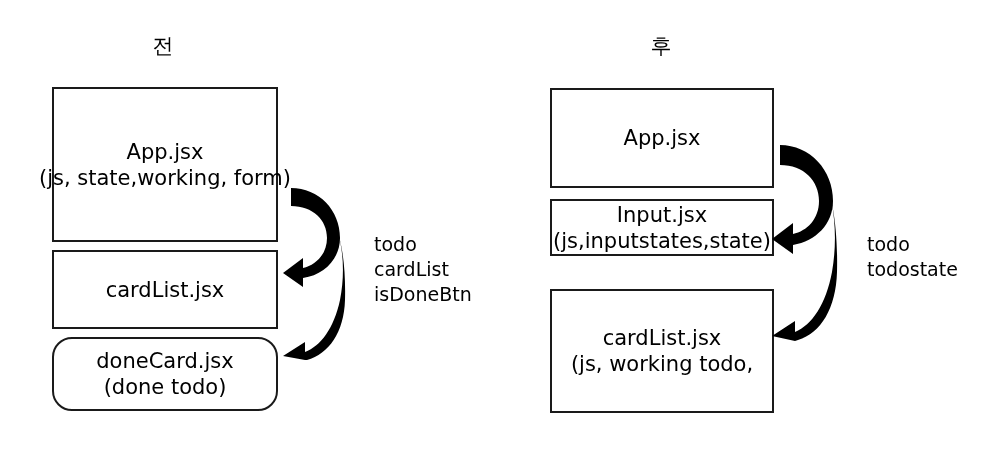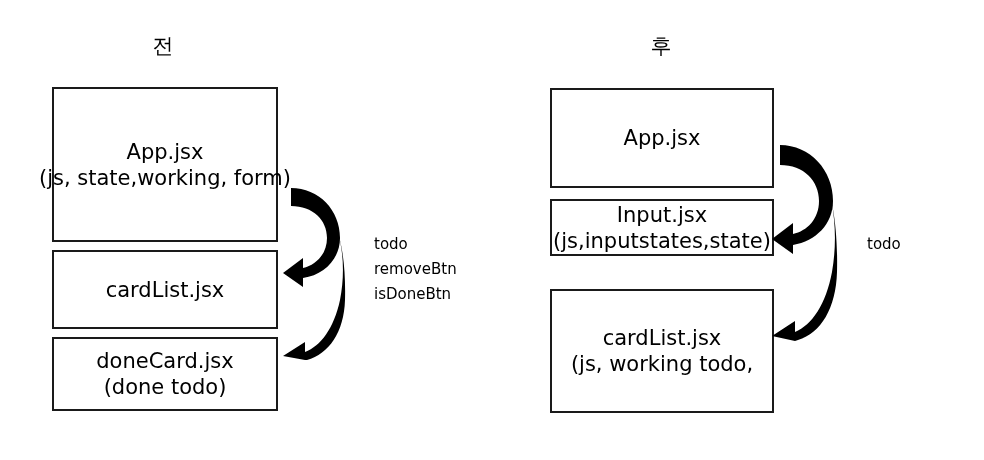--- a/index.html
+++ b/index.html
@@ -49,21 +49,21 @@
   .node-line {
     font-size: 21px;
     line-height: 26px;
     white-space: nowrap;
     color: #000;
   }
 
   
   #box-app-before      { left: 52px;  top: 87px;  width: 226px; height: 155px; }
   #box-cardlist-before { left: 52px;  top: 250px; width: 226px; height: 79px; }
-  #box-donecard-before { left: 52px;  top: 337px; width: 226px; height: 74px; }
+  #box-donecard-before { left: 52px;  top: 337px; width: 226px; height: 74px; border-radius: 20px; }
 
   
   #box-app-after      { left: 550px; top: 88px;  width: 224px; height: 100px; }
   #box-input-after    { left: 550px; top: 199px; width: 224px; height: 57px; }
   #box-cardlist-after { left: 550px; top: 289px; width: 224px; height: 124px; }
 
   
   .arrow-svg {
     position: absolute;
     overflow: visible;
@@ -71,21 +71,21 @@
   #arrow-before { left: 283px; top: 188px; width: 64px; height: 172px; }
   #arrow-after  { left: 772px; top: 145px; width: 64px; height: 196px; }
   .arrow-path { fill: #000000; }
 
   
   .arrow-labels {
     position: absolute;
     text-align: left;
   }
   .arrow-label-line {
-    font-size: 15px;
+    font-size: 19px;
     line-height: 25px;
     white-space: nowrap;
     color: #000;
   }
   #labels-before { left: 374px; top: 232px; }
   #labels-after  { left: 867px; top: 232px; }
 </style>
 </head>
 <body>
 
@@ -113,21 +113,21 @@
              L 20,70 L 0,85 L 20,99 L 20,90
              C 41,87 57,71 57,50 C 57,22 36,0 8,0 Z"></path>
 
     <path class="arrow-path" d="M 46,24 C 60,46 63,82 57,112 C 51,140 38,158 22,164
              L 22,154 L 0,168 L 22,172 L 24,172
              C 46,166 61,144 62,112 C 63,76 58,42 46,24 Z"></path>
   </svg>
 
   <div id="labels-before" class="arrow-labels">
     <div class="arrow-label-line">todo</div>
-    <div class="arrow-label-line">removeBtn</div>
+    <div class="arrow-label-line">cardList</div>
     <div class="arrow-label-line">isDoneBtn</div>
   </div>
 
   <div id="heading-after" class="col-heading">후</div>
 
   <div id="box-app-after" class="node-box">
     <div class="node-line">App.jsx</div>
   </div>
 
   <div id="box-input-after" class="node-box">
@@ -144,15 +144,16 @@
     <path class="arrow-path" d="M 8,0 L 8,20 C 32,20 47,36 47,56 C 47,74 35,86 21,89
              L 21,78 L 0,94 L 21,109 L 21,100
              C 44,96 61,79 61,56 C 61,25 38,0 8,0 Z"></path>
     <path class="arrow-path" d="M 49,27 C 63,52 66,93 60,127 C 54,159 40,180 23,187
              L 23,176 L 0,191 L 23,196 L 26,195
              C 49,188 64,163 65,127 C 66,86 61,48 49,27 Z"></path>
   </svg>
 
   <div id="labels-after" class="arrow-labels">
     <div class="arrow-label-line">todo</div>
+    <div class="arrow-label-line">todostate</div>
   </div>
 
 </div>
 
 </body></html>

